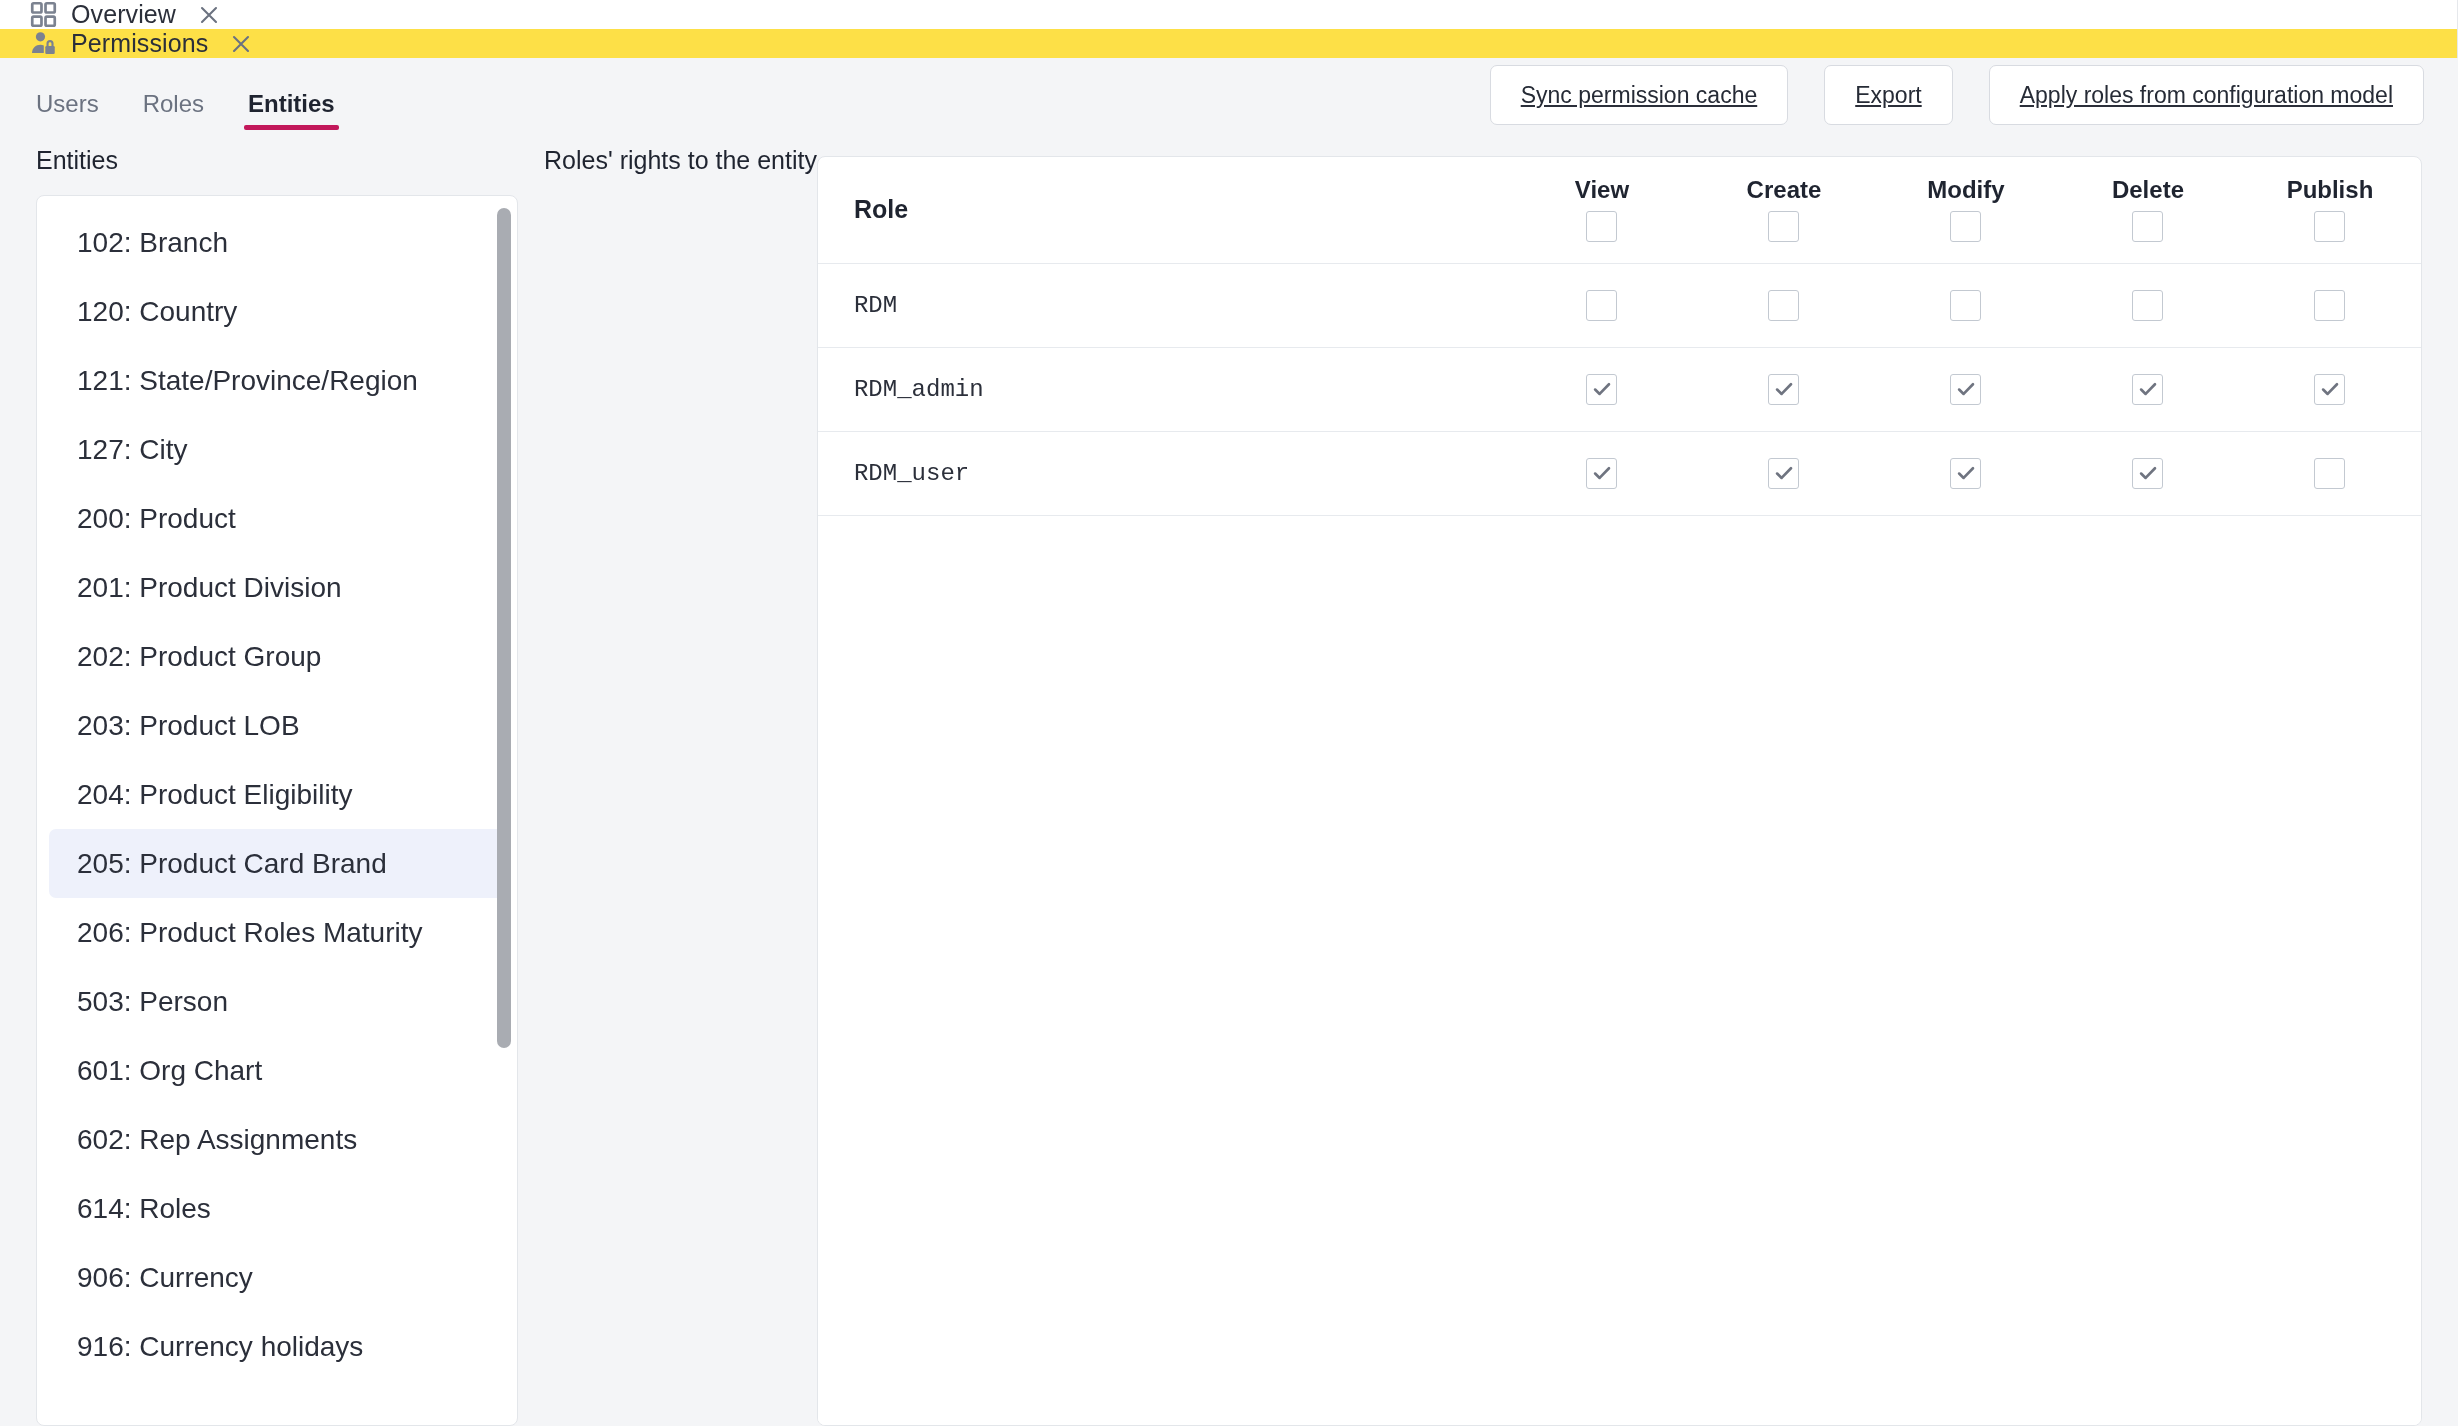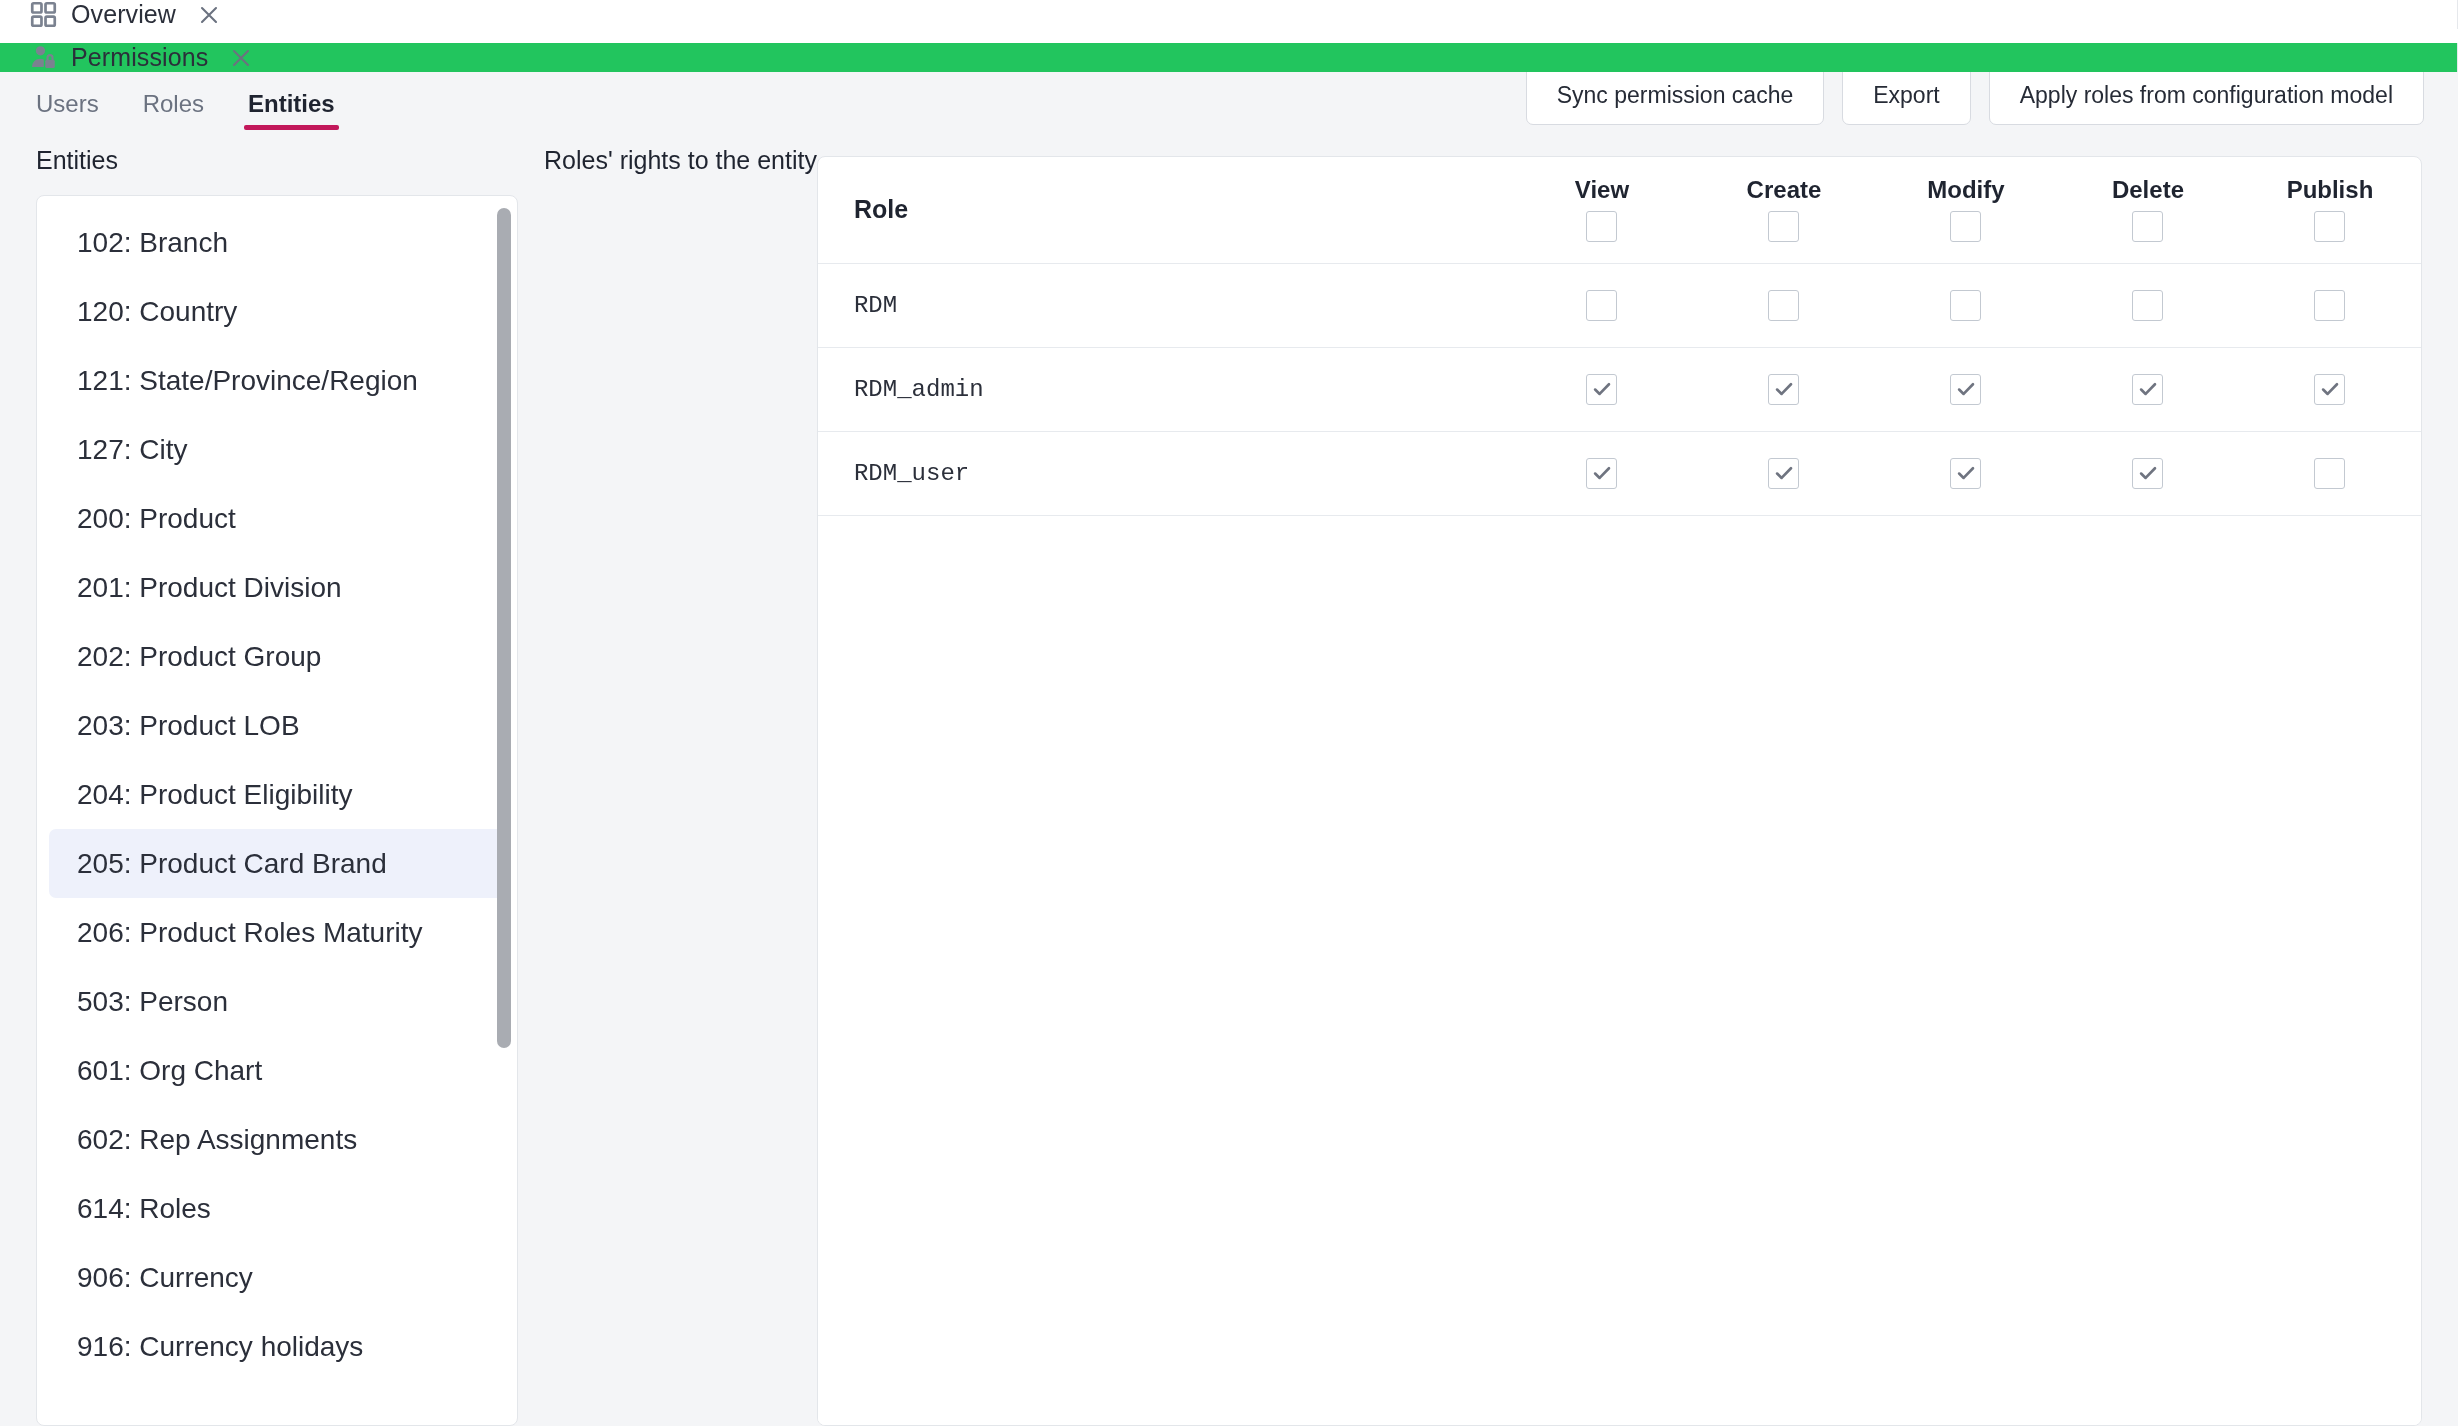--- a/index.html
+++ b/index.html
@@ -27,22 +27,21 @@
     align-items: center;
     gap: 14px;
     padding: 0 26px 0 30px;
     height: 56px;
     background: #ffffff;
     border-right: 1px solid #e6e8ec;
     cursor: pointer;
     position: relative;
   }
   .tab.active {
-    background: #22c55e;
-    margin-top: 14px;
+    background: #fde047;
   }
   .tab .tab-label {
     font-size: 25px;
     color: #2b2f3a;
     white-space: nowrap;
     letter-spacing: .1px;
   }
   .tab-icon {
     width: 27px; height: 27px;
     display: inline-flex;
@@ -83,21 +82,21 @@
   .subnav-item.active { color: #1f2430; font-weight: 600; }
   .subnav-item.active::after {
     content: "";
     position: absolute;
     left: 18px; right: 18px; bottom: 0;
     height: 5px;
     background: #c2185b;
     border-radius: 2px;
   }
   .subbar-spacer { flex: 1 1 auto; }
-  .actions { display: flex; align-items: center; gap: 18px; }
+  .actions { display: flex; align-items: center; gap: 36px; text-decoration: underline; }
   .btn {
     height: 60px;
     padding: 0 30px;
     background: #ffffff;
     border: 1px solid #d8dbe1;
     border-radius: 7px;
     font-size: 23px;
     font-family: "Liberation Sans", sans-serif;
     color: #262b36;
     cursor: pointer;

